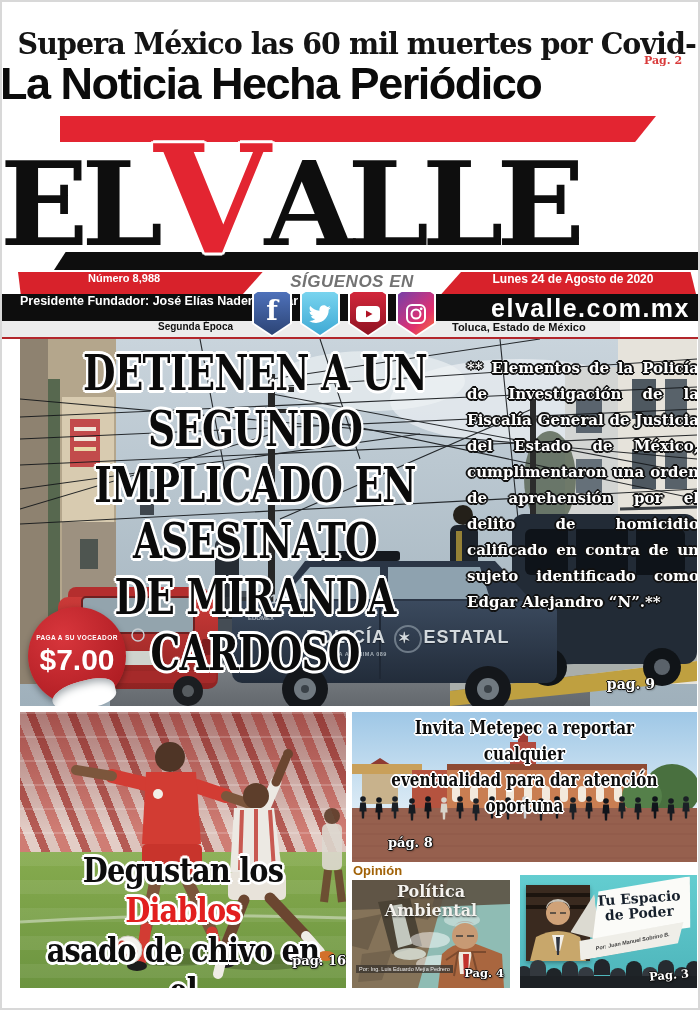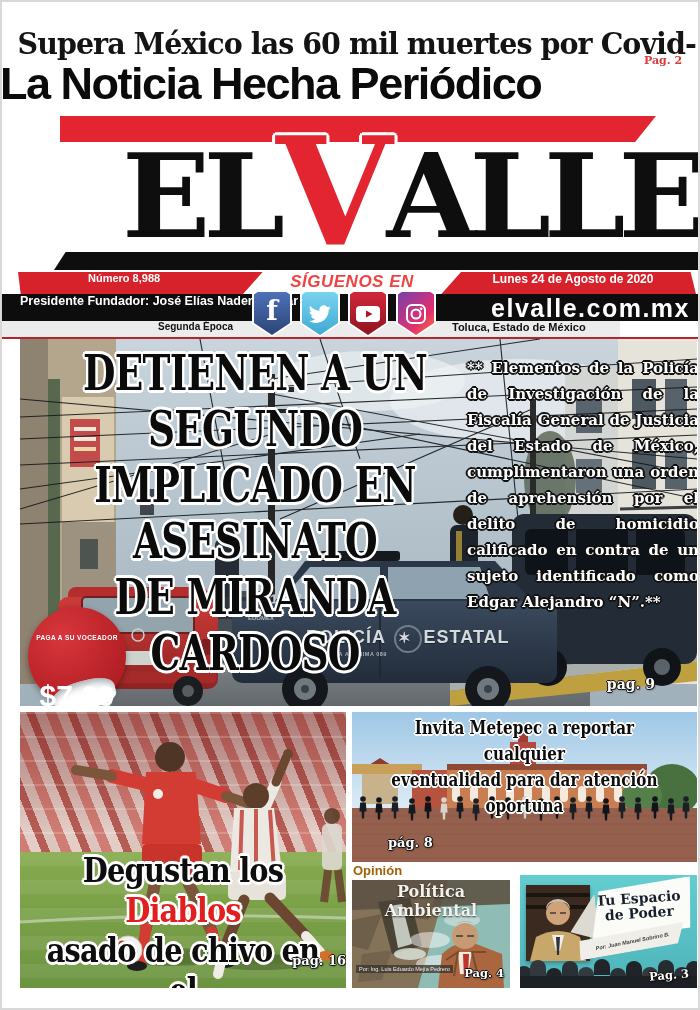--- a/index.html
+++ b/index.html
@@ -25,37 +25,37 @@
   .covid-pag{top:54px;left:644px;font:700 11px "DejaVu Serif",serif;color:#d93a3a;}
   .tagline{top:58px;left:0;width:700px;text-align:left;
     font:900 45px "Liberation Sans",sans-serif;color:#0b0b0b;letter-spacing:-1.5px;}
 
   
   .masthead{top:110px;left:0;width:700px;height:160px;}
   .mh-redbar{position:absolute;left:60px;top:6px;width:596px;height:26px;background:#e32531;
     clip-path:polygon(0 0,100% 0,96.5% 100%,0 100%);}
   .mh-blackbar{position:absolute;left:54px;bottom:0;width:646px;height:18px;background:#0e0e0e;
     clip-path:polygon(1.8% 0,100% 0,100% 100%,0 100%);}
-  .mh-logo{position:absolute;inset:0;display:flex;justify-content:flex-end;align-items:flex-end;
-    padding-bottom:16px;font-family:"DejaVu Serif",serif;font-weight:700;line-height:1;}
+  .mh-logo{position:absolute;inset:0;display:flex;justify-content:flex-start;align-items:flex-end;
+    padding-bottom:8px;font-family:"DejaVu Serif",serif;font-weight:700;line-height:1;}
   .mh-logo .blk{font-size:116px;color:#0e0e0e;letter-spacing:-7px;}
   .mh-logo .red-v{font-size:150px;color:#e32531;margin:0 -6px 0 -2px;
     transform:translateY(13px);z-index:2;}
   .mh-logo span{position:relative;}
 
   
   .followbar{top:272px;left:0;width:700px;height:22px;}
   .fb-red{position:absolute;left:18px;right:4px;top:0;height:22px;background:#d8222b;
     clip-path:polygon(0 0,99.2% 0,100% 100%,0.4% 100%);}
   .fb-white{position:absolute;left:243px;width:218px;height:22px;background:#fff;
     clip-path:polygon(9% 0,100% 0,91% 100%,0 100%);}
   .fb-numero{position:absolute;left:88px;width:160px;line-height:22px;
     font:700 11px "Liberation Sans",sans-serif;color:#fff;}
   .fb-siguenos{position:absolute;left:250px;width:204px;line-height:22px;text-align:center;
-    font:italic 900 17px "Liberation Sans",sans-serif;color:#ef4444;letter-spacing:.5px;}
+    font:italic 900 17px "Liberation Sans",sans-serif;color:#737373;letter-spacing:.5px;}
   .fb-date{position:absolute;left:478px;width:190px;line-height:22px;text-align:center;
     font:700 12px "Liberation Sans",sans-serif;color:#fff;}
   .blackbar{top:294px;left:0;width:700px;height:27px;background:#0d0d0d;}
   .founder{position:absolute;left:20px;line-height:27px;font:700 12.5px "Liberation Sans",sans-serif;color:#fff;}
   .website{position:absolute;right:10px;line-height:27px;font:800 25px "Liberation Sans",sans-serif;
     color:#fff;letter-spacing:1.5px;}
   .graystrip{top:321px;left:0;width:620px;height:16px;background:#ececec;}
   .era{position:absolute;left:158px;line-height:16px;font:700 10px "Liberation Sans",sans-serif;color:#111;}
   .location{position:absolute;left:452px;line-height:16px;font:700 11px "Liberation Sans",sans-serif;color:#111;}
   .redline{top:337px;left:0;width:700px;height:2px;background:#b2262b;}
@@ -96,21 +96,21 @@
   .price-badge{position:absolute;left:8px;top:268px;width:98px;height:98px;z-index:4;}
   .pb-circle{position:absolute;inset:0;border-radius:50%;
     background:radial-gradient(circle at 35% 30%,#d8363c,#b11e24 75%);
     box-shadow:0 3px 6px rgba(0,0,0,.35);}
   .pb-curl{position:absolute;bottom:-4px;left:24px;width:64px;height:28px;background:#fff;
     border-radius:55% 45% 40% 60%;transform:rotate(-14deg);
     box-shadow:inset 0 7px 8px -4px #99a0a5;}
   .pb-label{position:absolute;top:27px;left:0;width:100%;text-align:center;
     font:800 6.5px "Liberation Sans",sans-serif;color:#fff;letter-spacing:.4px;}
   .pb-price{position:absolute;top:36px;left:0;width:100%;text-align:center;
-    font:800 30px "Liberation Sans",sans-serif;color:#fff;margin-top:36px;}
+    font:800 30px "Liberation Sans",sans-serif;color:#fff;}
 
   
   .sports-card{top:712px;left:20px;width:326px;height:276px;overflow:hidden;
     background:
       repeating-linear-gradient(180deg,rgba(255,255,255,.18) 0 2px,transparent 2px 24px) 0 0/100% 140px no-repeat,
       linear-gradient(180deg,rgba(110,25,25,.45),rgba(110,25,25,0) 85%) 0 0/100% 140px no-repeat,
       repeating-linear-gradient(68deg,#cf7d74 0 10px,#e3cdc6 10px 20px,#b55c55 20px 28px,#ddc4bd 28px 38px) 0 0/100% 140px no-repeat,
       repeating-linear-gradient(180deg,rgba(255,255,255,.07) 0 14px,transparent 14px 28px) 0 140px/100% 136px no-repeat,
       linear-gradient(180deg,#86ab4e,#6c9440) 0 140px/100% 136px no-repeat;}
   .sp-headline{position:absolute;top:138px;left:0;width:326px;z-index:3;text-align:center;

